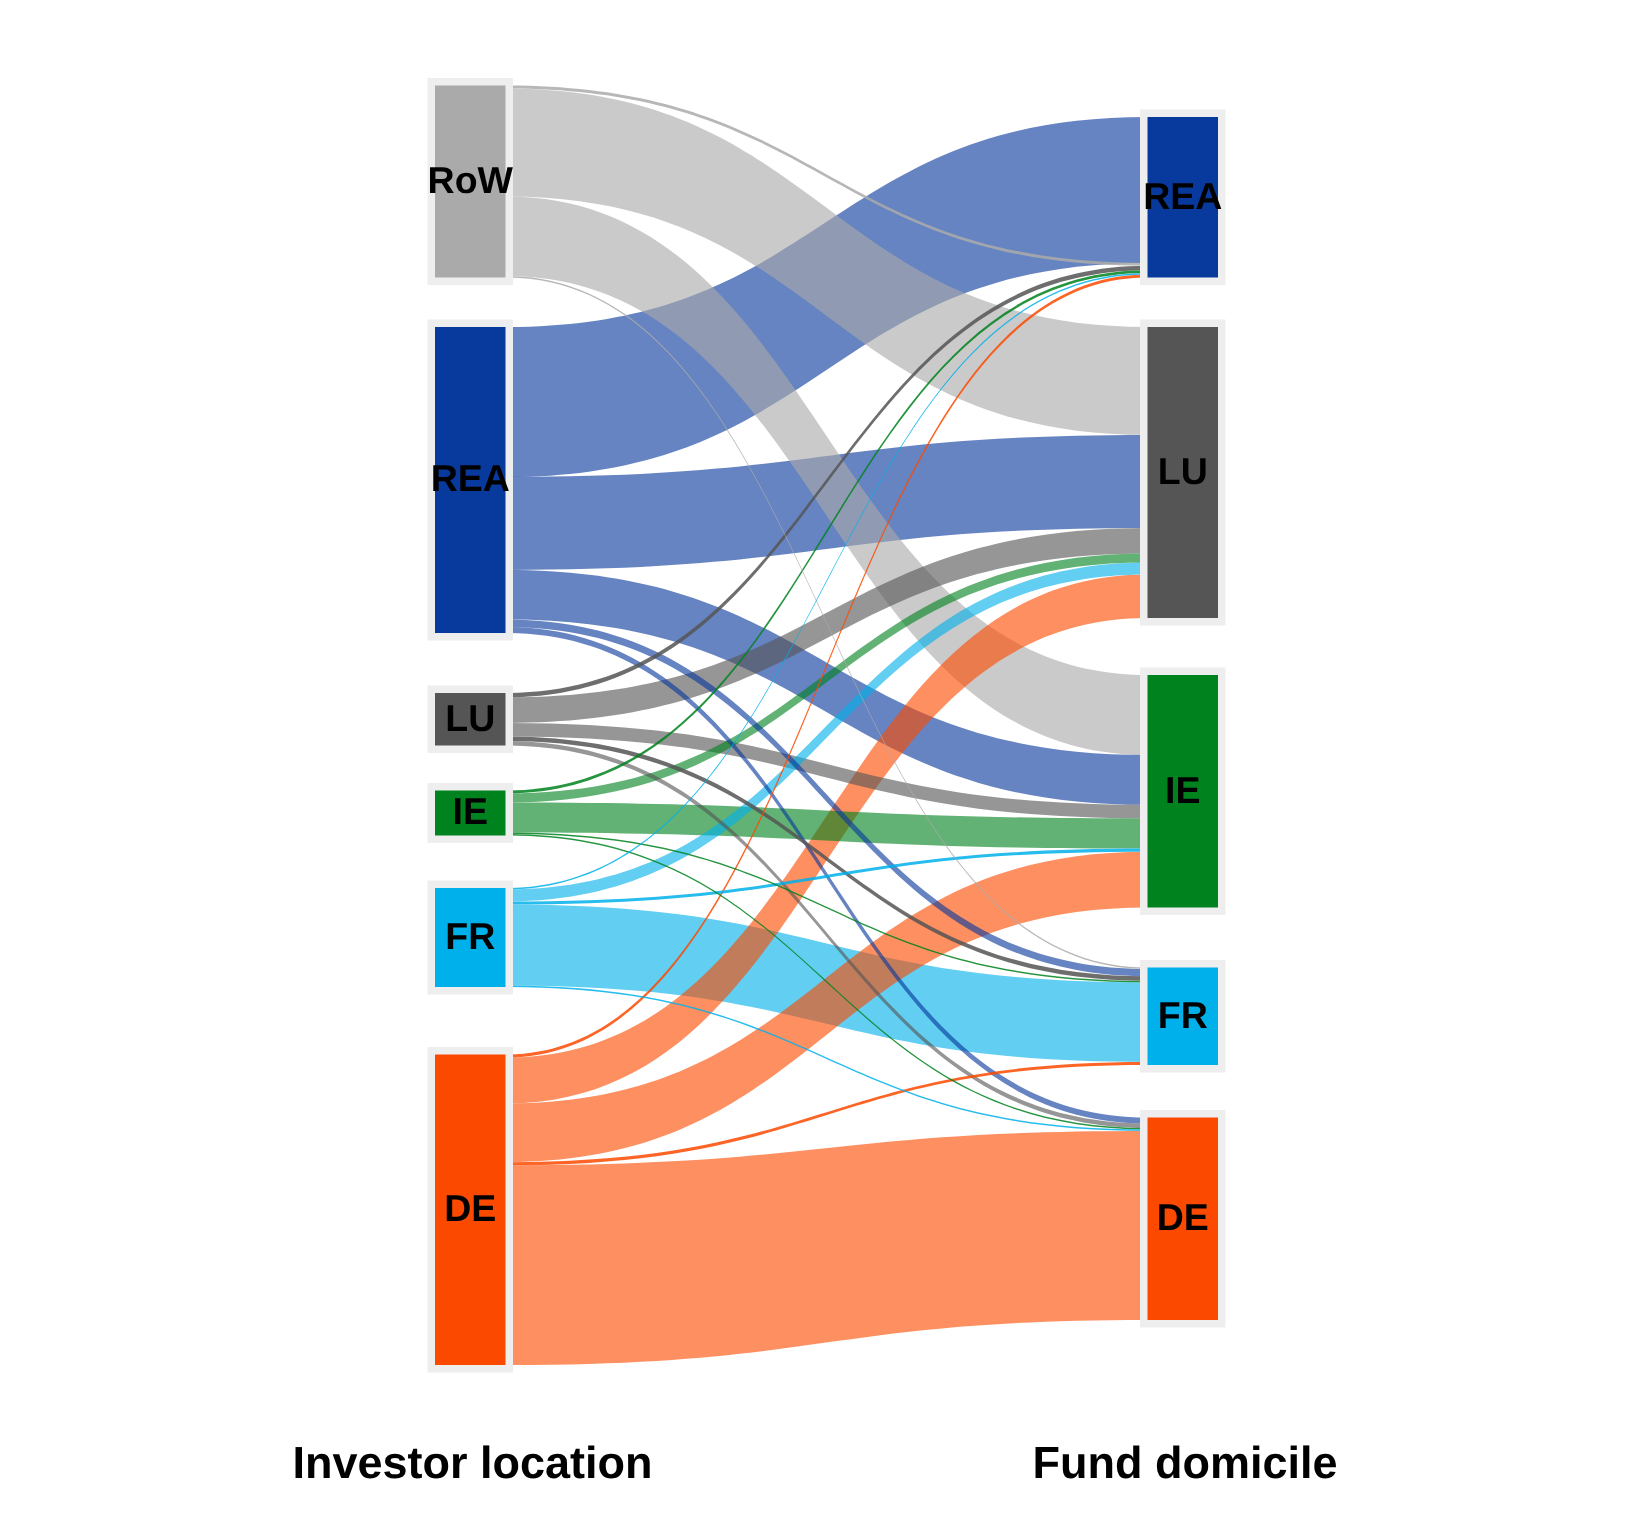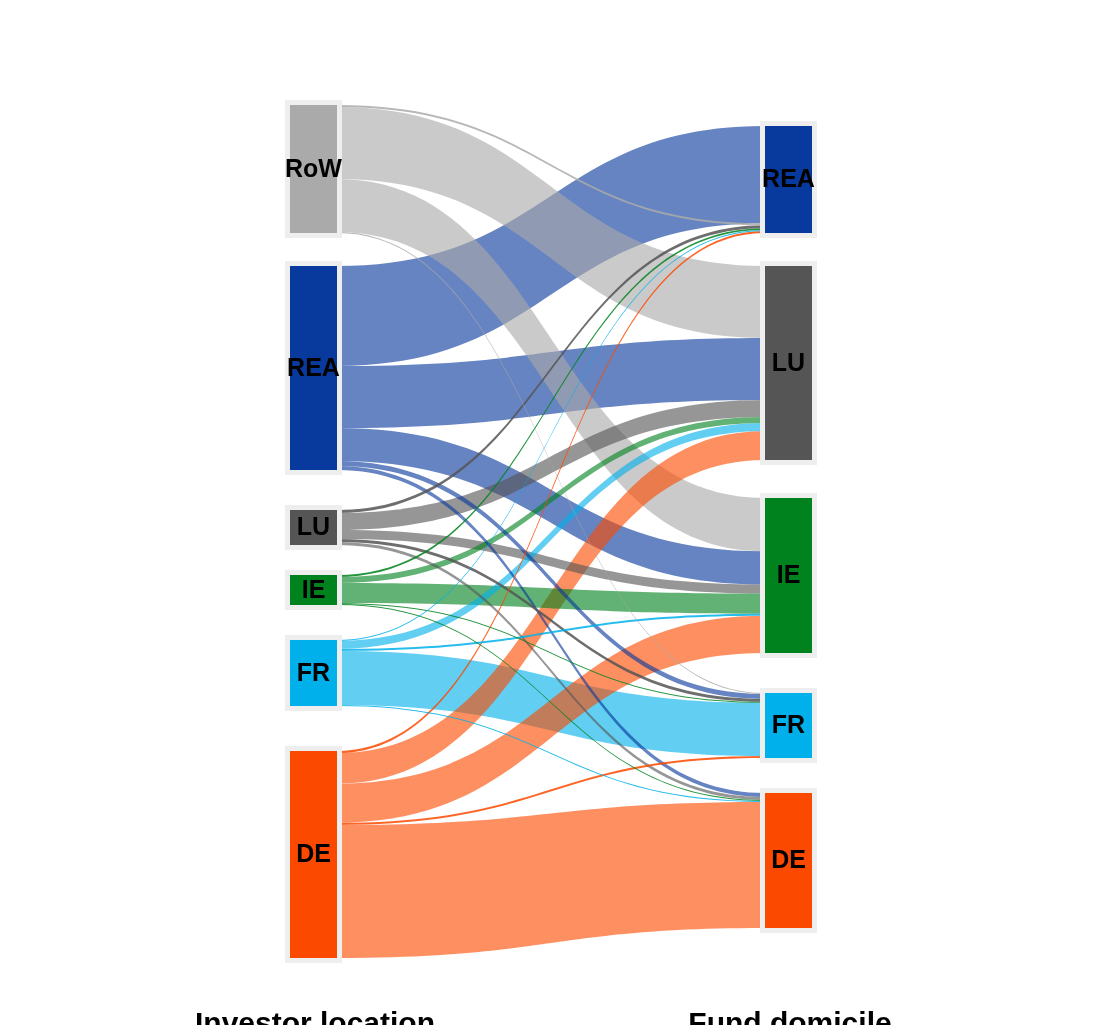--- a/index.html
+++ b/index.html
@@ -1,17 +1,17 @@
 <!DOCTYPE html>
 <html><head>
 <meta charset="utf-8">
 <style>
   html,body{margin:0;padding:0;background:#ffffff;}
   body{width:1093px;height:1025px;font-family:"Liberation Sans",sans-serif;overflow:hidden;}
-  #stage{position:relative;width:1093px;height:836px;background:#fff;margin-top:48px;}
+  #stage{position:relative;width:1093px;height:836px;background:#fff;}
   svg#sankey{position:absolute;left:0;top:0;width:1093px;height:1025px;}
   .node-label{font-weight:bold;font-size:25px;fill:#000;dominant-baseline:middle;}
   .axis-title{font-weight:bold;font-size:30px;fill:#000;text-anchor:middle;}
 </style>
 </head>
 <body>
 
 <div id="stage">
   <svg id="sankey" viewBox="0 0 1093 1025">
     <g id="links-layer">

